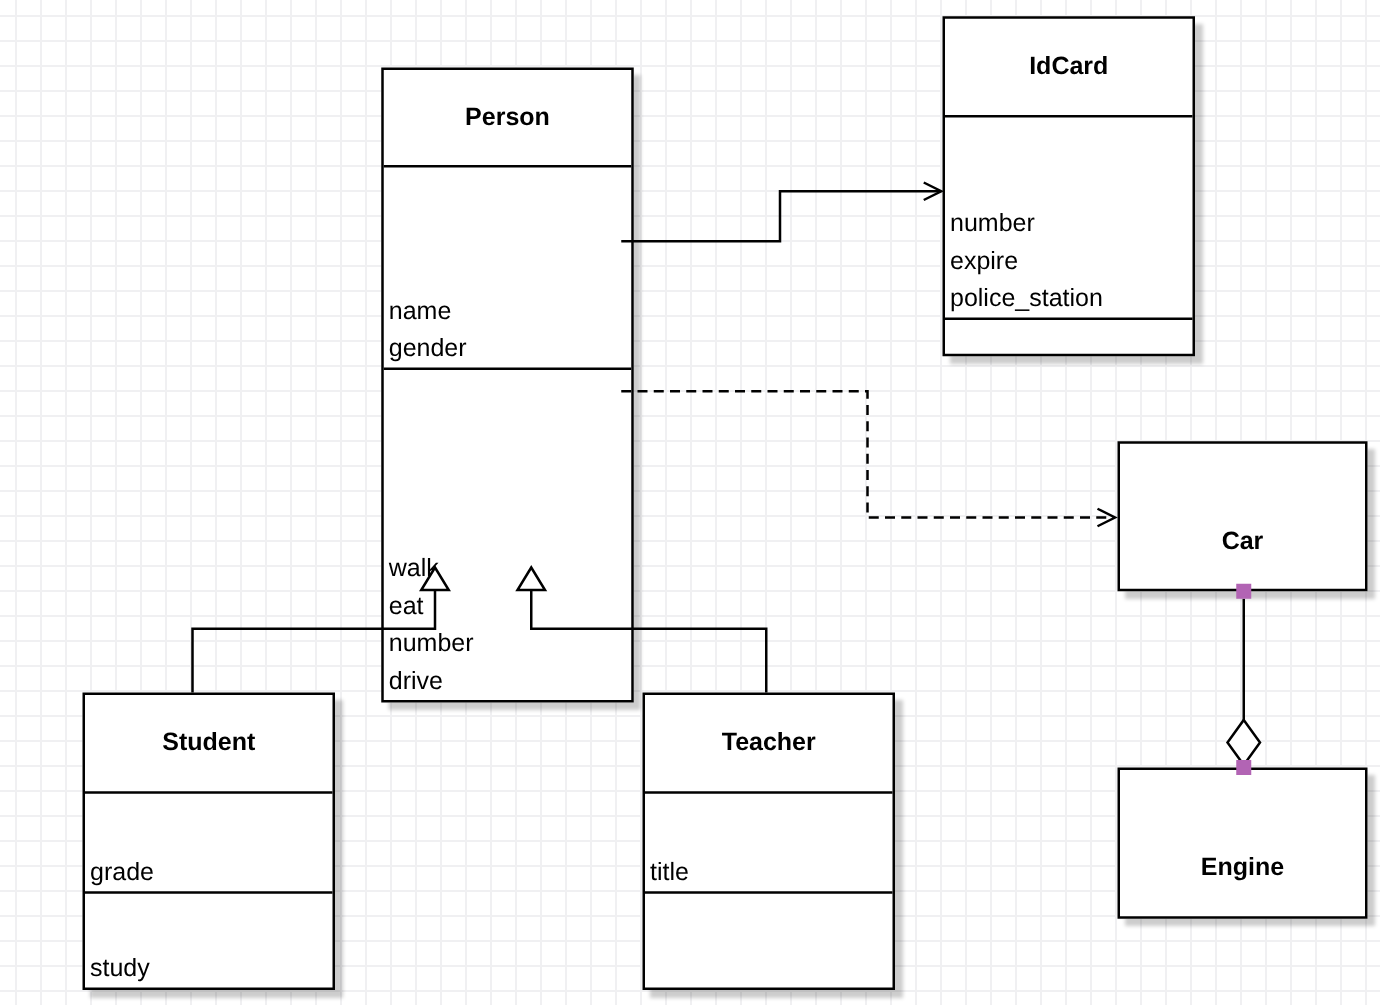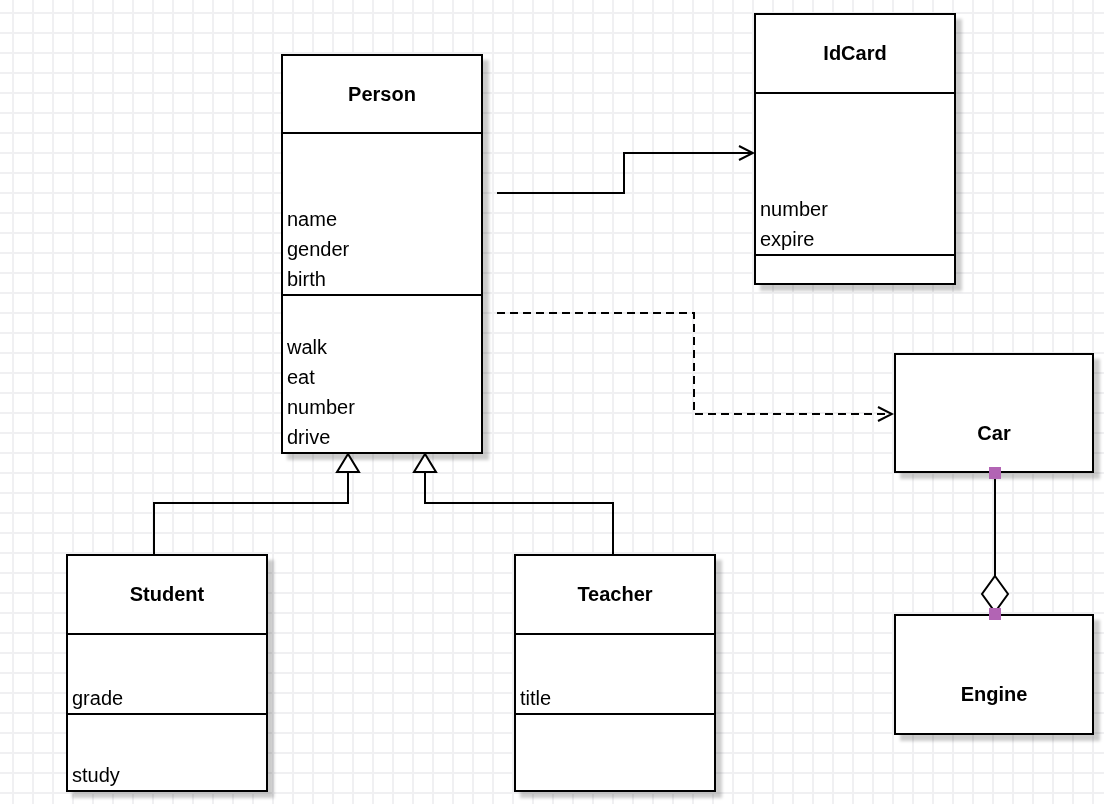--- a/index.html
+++ b/index.html
@@ -69,40 +69,40 @@
     top: 0;
     z-index: 5;
     pointer-events: none;
   }
 </style>
 </head>
 <body>
 
 <div class="canvas">
 
-  <div class="uml-box" style="left:281px; top:54px; width:202px; height:400px;">
+  <div class="uml-box" style="left:305px; top:54px; width:202px; height:508px;">
     <div class="uml-title" style="height:78px">Person</div>
     <div class="uml-sec" style="height:162px">
       <div class="uml-line">name</div>
       <div class="uml-line">gender</div>
-      <div class="uml-line">birth</div>
     </div>
     <div class="uml-sec last">
       <div class="uml-line">walk</div>
       <div class="uml-line">eat</div>
       <div class="uml-line">number</div>
       <div class="uml-line">drive</div>
     </div>
   </div>
 
   <div class="uml-box" style="left:754px; top:13px; width:202px; height:272px;">
     <div class="uml-title" style="height:79px">IdCard</div>
     <div class="uml-sec" style="height:162px">
       <div class="uml-line">number</div>
       <div class="uml-line">expire</div>
+      <div class="uml-line">police_station</div>
     </div>
     <div class="uml-sec last"></div>
   </div>
 
   <div class="uml-box" style="left:894px; top:353px; width:200px; height:120px;">
     <div class="uml-title solo">Car</div>
   </div>
 
   <div class="uml-box" style="left:894px; top:614px; width:200px; height:121px;">
     <div class="uml-title solo">Engine</div>

